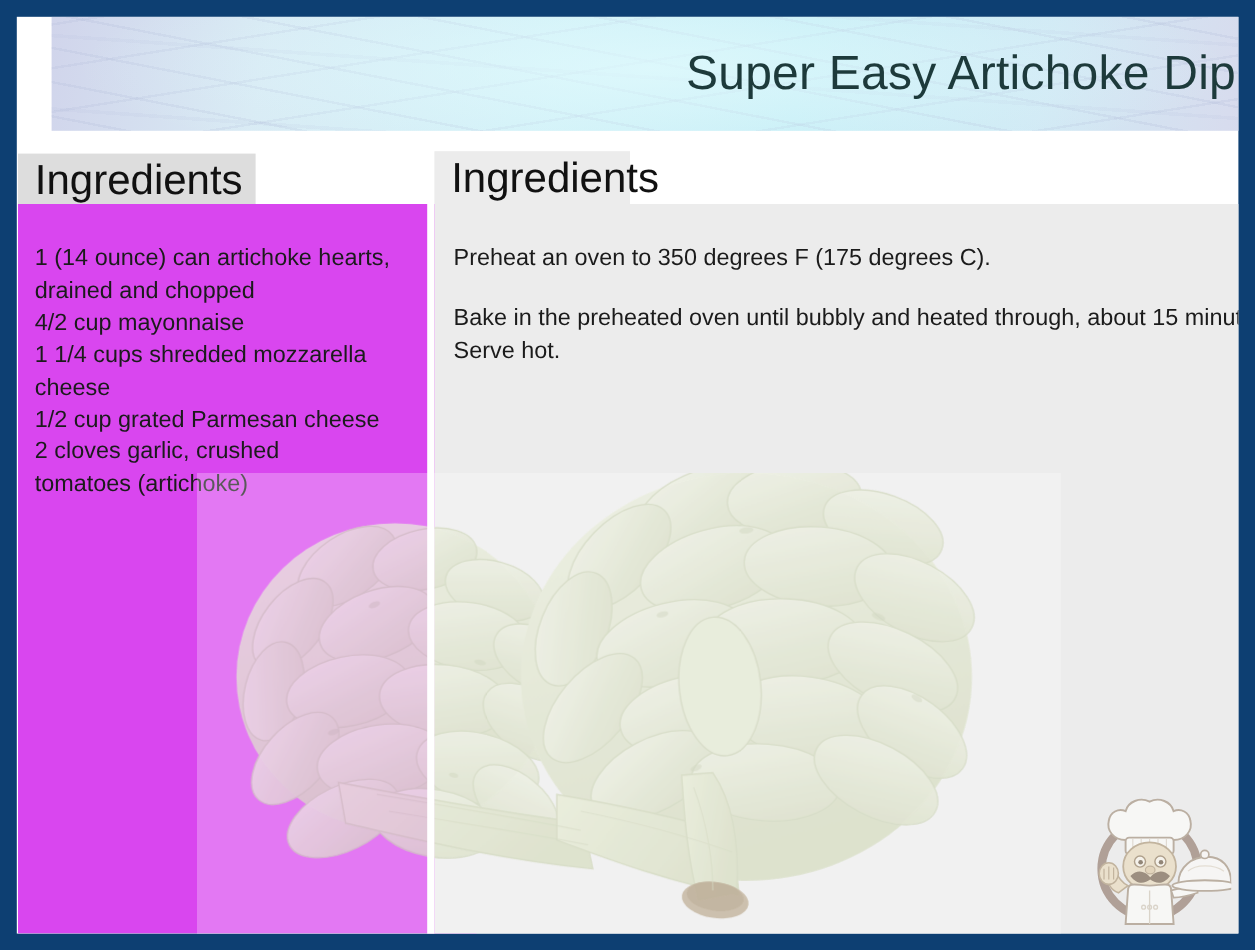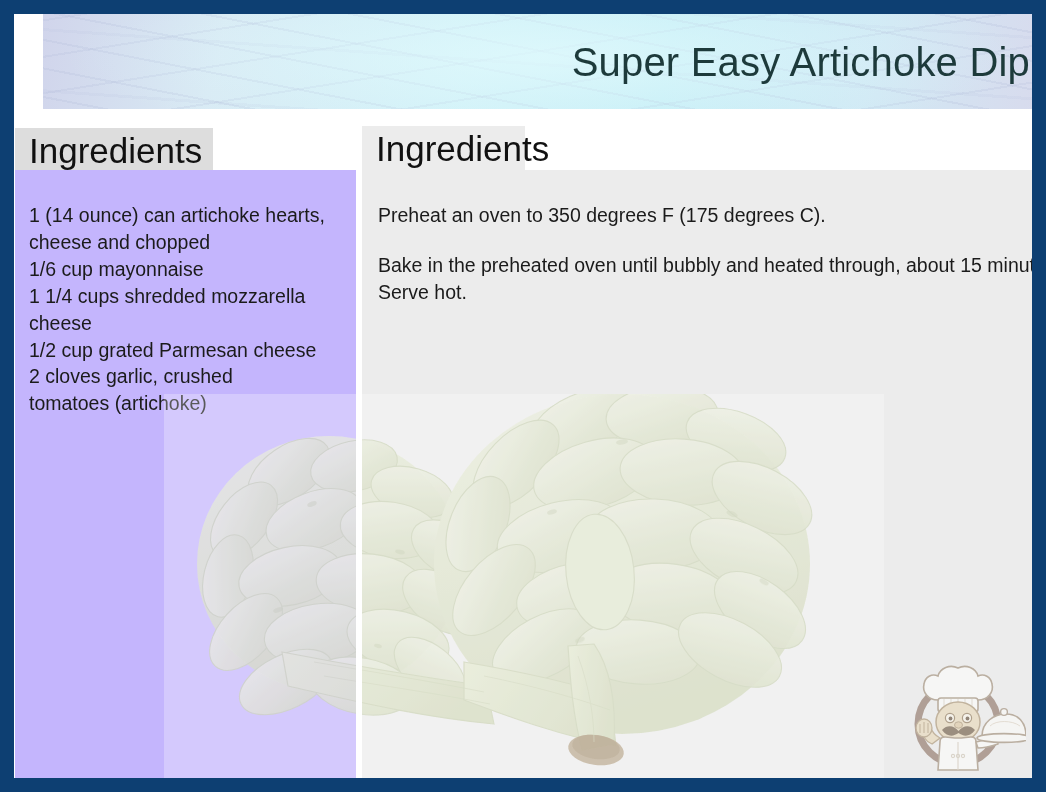--- a/index.html
+++ b/index.html
@@ -101,21 +101,21 @@
     white-space: nowrap;
   }
   .col-panel {
     position: absolute;
     box-sizing: border-box;
   }
 
   #ingredients-tab { left: 1px;   top: 114px; width: 198px; height: 42px; background:#dddddd; }
   #ingredients-panel {
     left: 1px; top: 156px; width: 382px; height: 608px;
-    background: #c4b5fd;
+    background: #d946ef;
   }
   #directions-tab  { left: 348px; top: 112px; width: 163px; height: 44px; background:#ececec; }
   #directions-panel {
     left: 348px; top: 156px; width: 775px; height: 608px;
     background: #ececec;
   }
 
   .panel-text {
     position: absolute;
     left: 14px;
@@ -171,22 +171,22 @@
       <div class="banner-glow"></div>
       <div id="recipe-title">Super Easy Artichoke Dip</div>
     </div>
 
     <div class="col-tab" id="ingredients-tab">
       <span>Ingredients</span>
     </div>
     <div class="col-panel" id="ingredients-panel">
       <div class="panel-text">
         <span class="ing-line">1 (14 ounce) can artichoke hearts,</span>
-        <span class="ing-line">cheese and chopped</span>
-        <span class="ing-line">1/6 cup mayonnaise</span>
+        <span class="ing-line">drained and chopped</span>
+        <span class="ing-line">4/2 cup mayonnaise</span>
         <span class="ing-line">1 1/4 cups shredded mozzarella</span>
         <span class="ing-line">cheese</span>
         <span class="ing-line">1/2 cup grated Parmesan cheese</span>
         <span class="ing-line">2 cloves garlic, crushed</span>
         <span class="ing-line">tomatoes (artichoke)</span>
       </div>
     </div>
 
     <div class="col-tab" id="directions-tab">
       <span>Ingredients</span>

